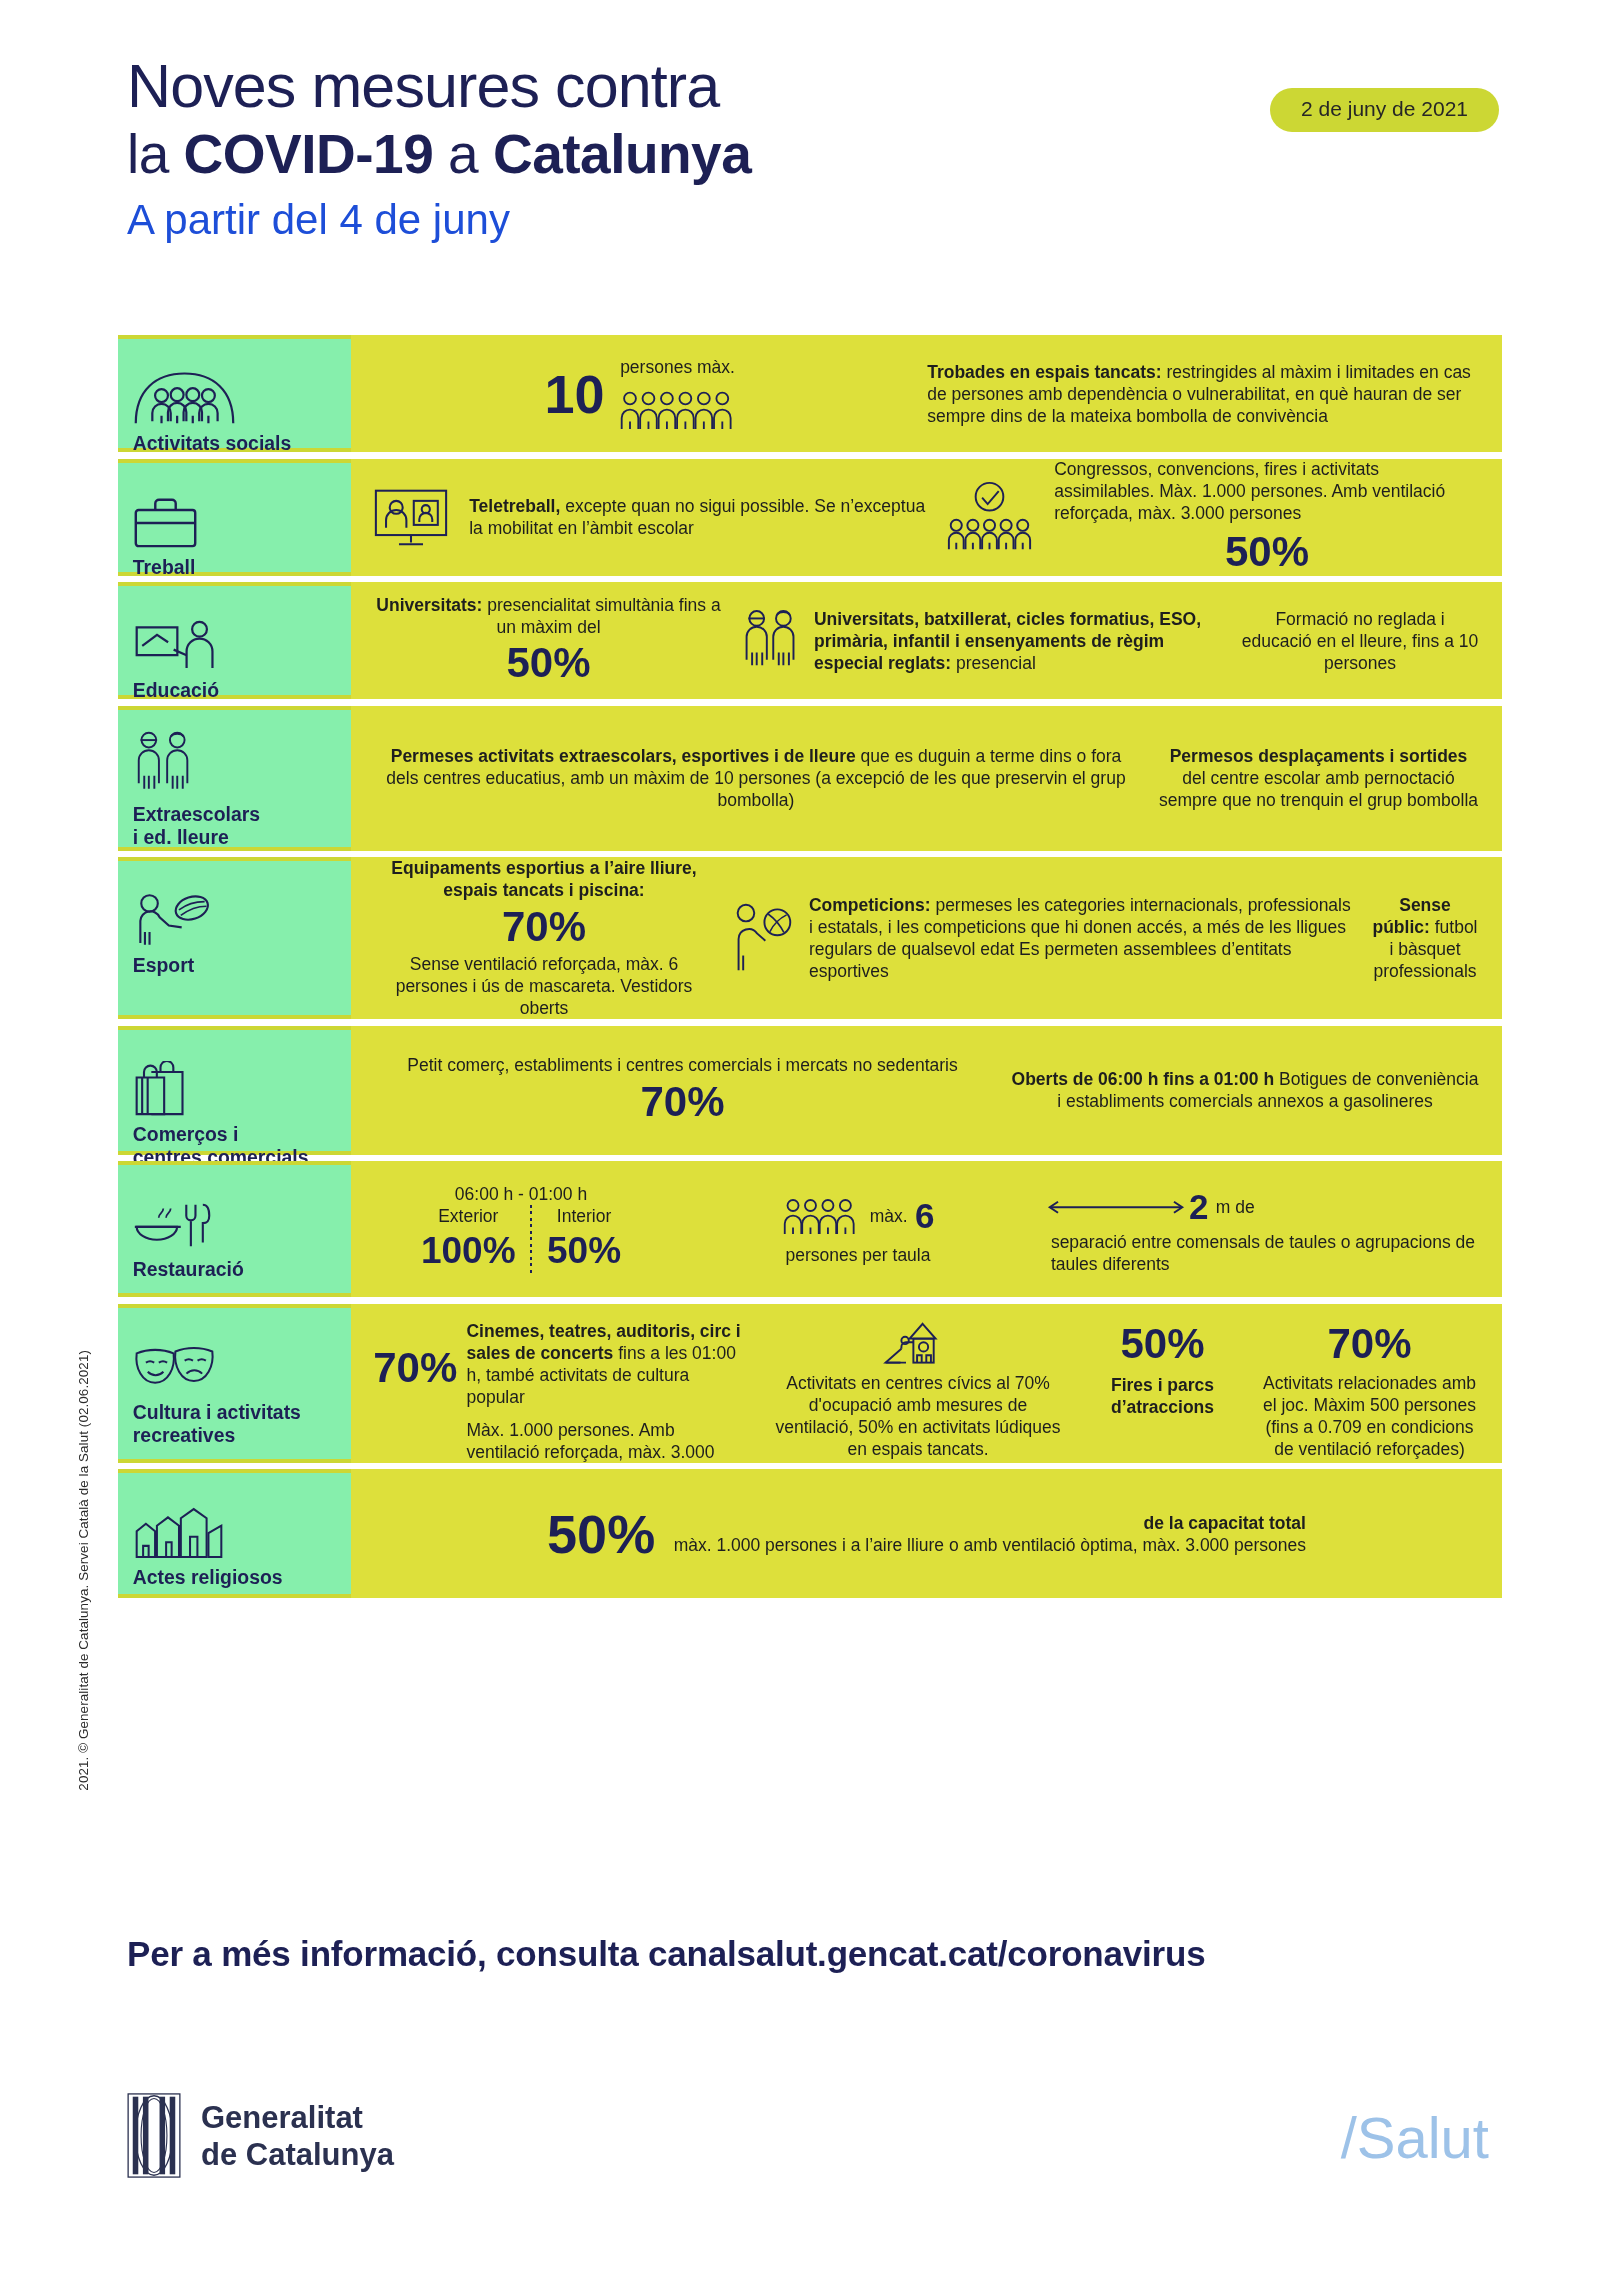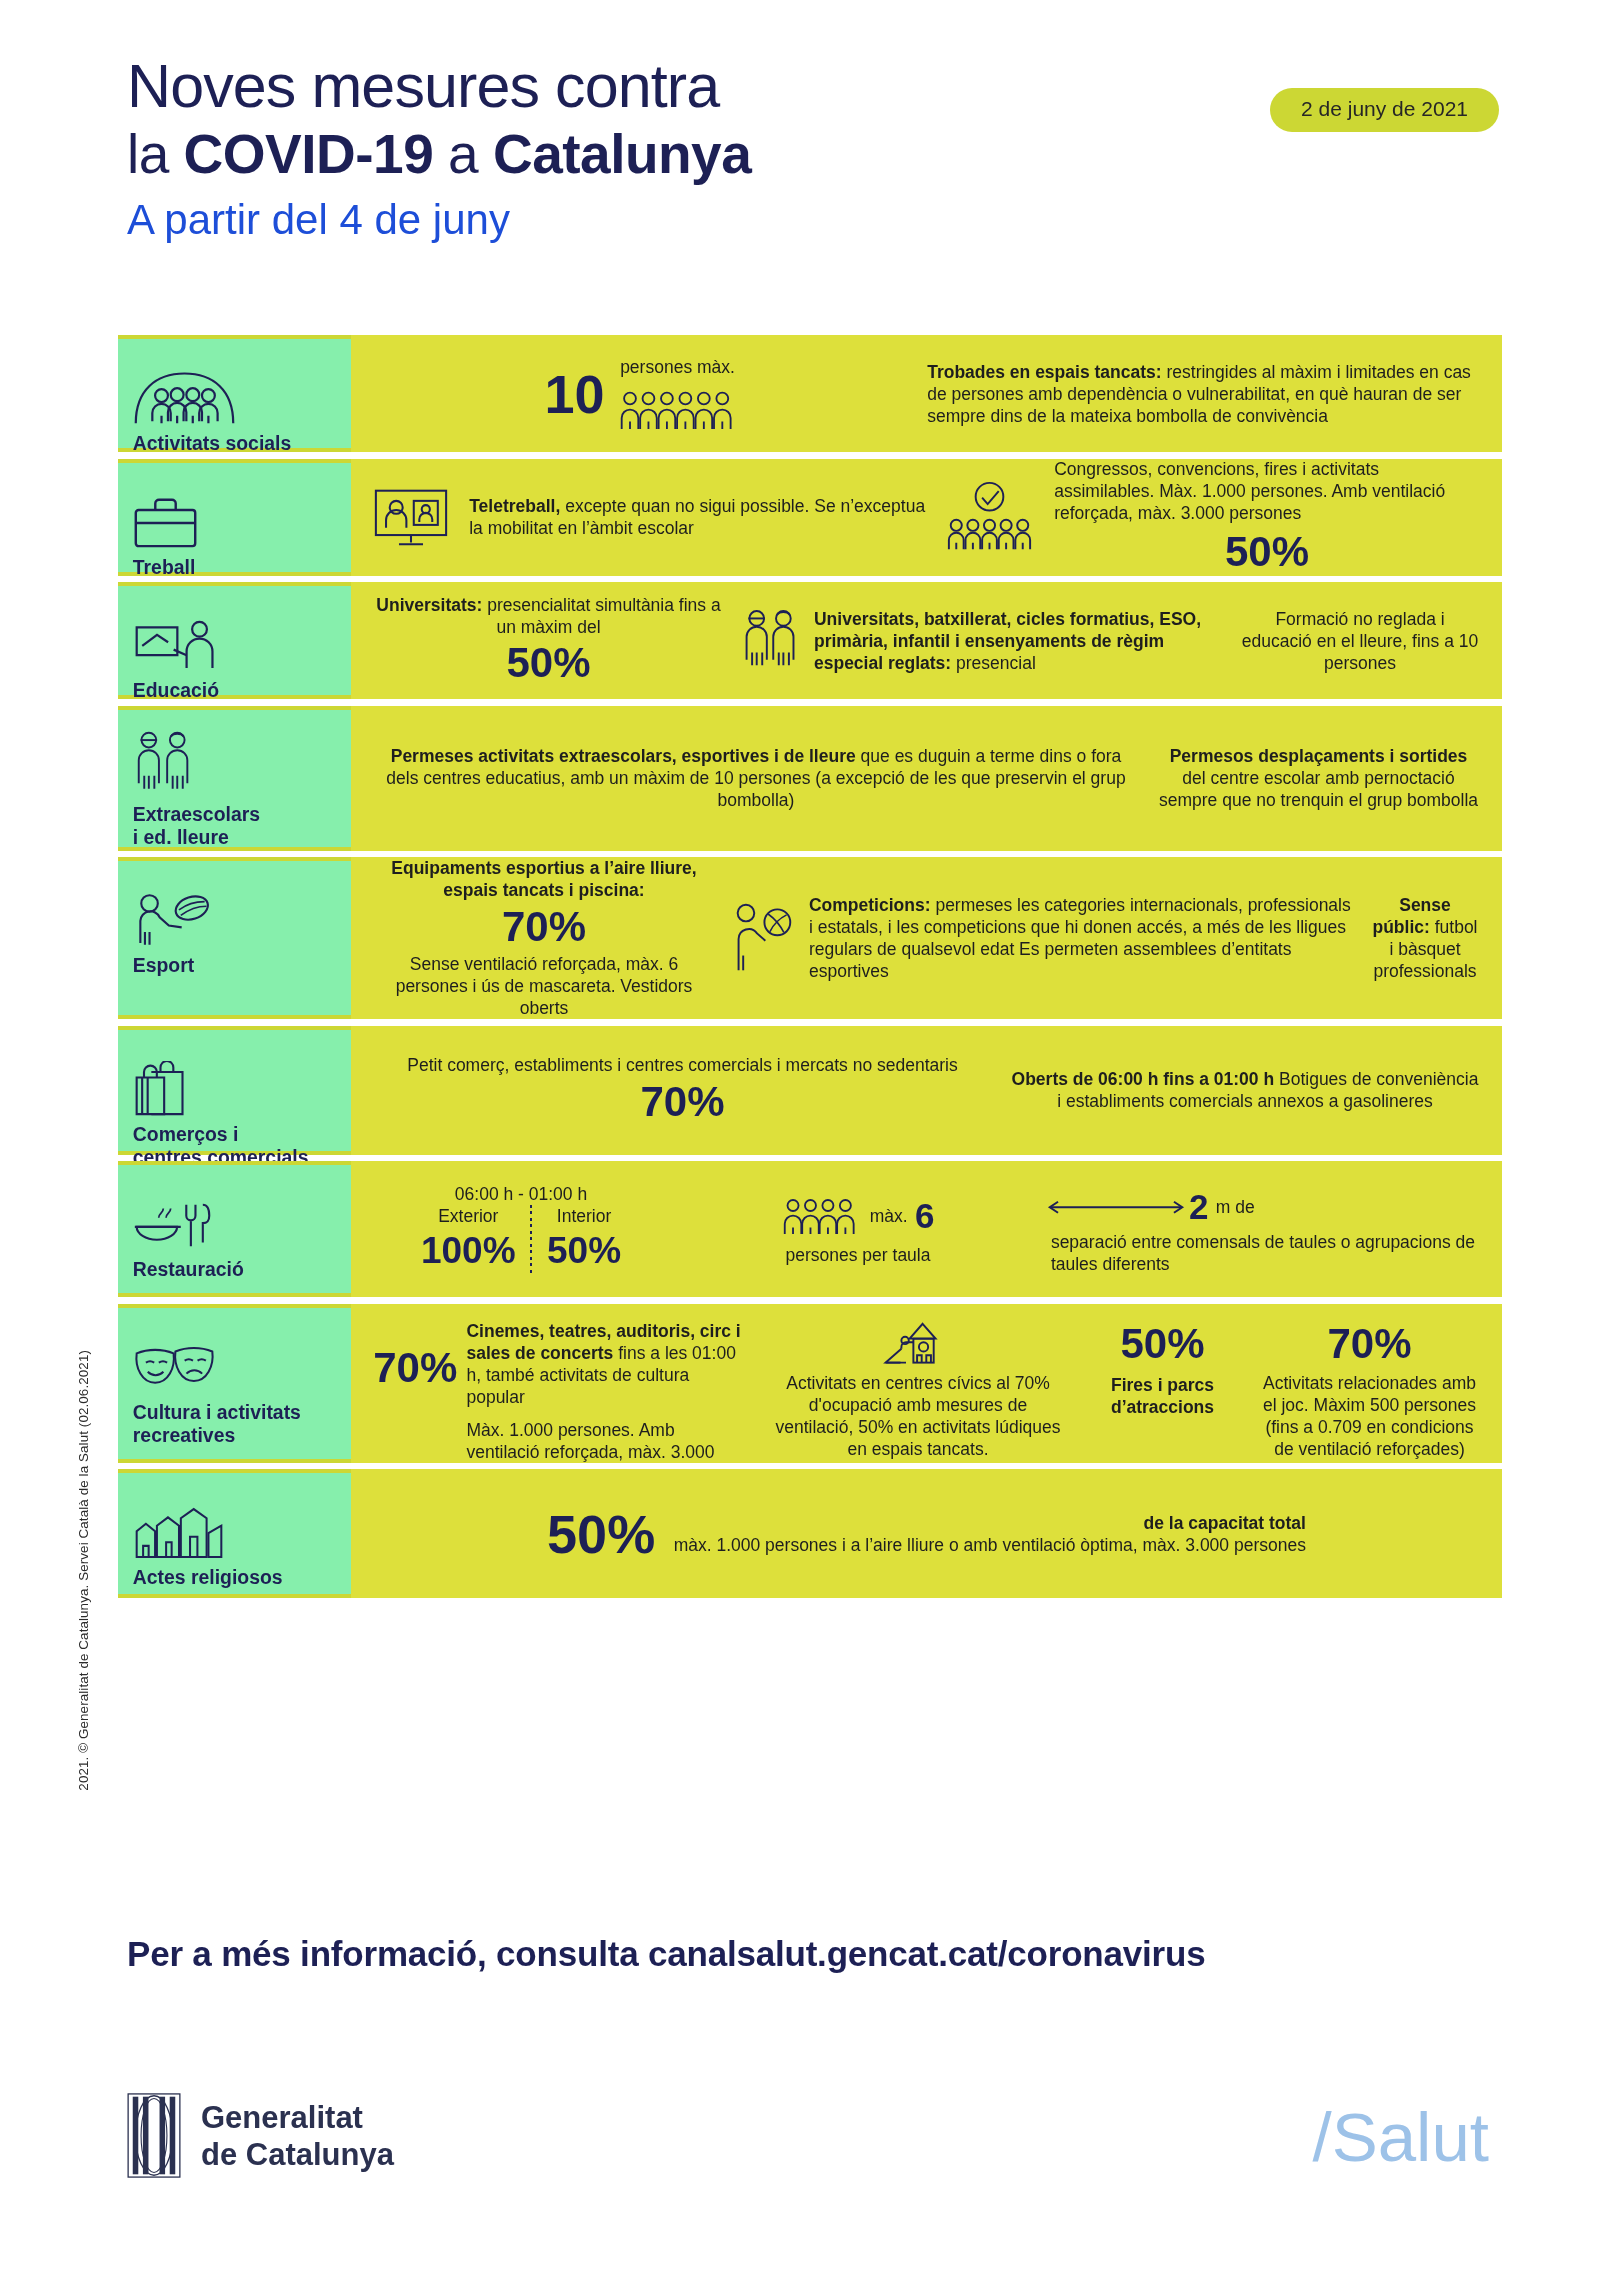--- a/index.html
+++ b/index.html
@@ -67,21 +67,21 @@
   
   .more-info {
     position: absolute; left: 127px; top: 1934px; width: 1384px;
     font-size: 35px; font-weight: 700; color: #1d2055; letter-spacing: -0.2px;
   }
   .logos { position: absolute; left: 127px; top: 2093px; width: 1384px; height: 129px; }
   .gencat { display: flex; align-items: center; gap: 20px; }
   .gencat-text { font-size: 31px; font-weight: 700; line-height: 37px; color: #2b3150; }
   .salut {
     position: absolute; right: 22px; top: 0px;
-    font-size: 69px; font-weight: 400; color: #9dc2e8; line-height: 89px;
+    font-size: 58px; font-weight: 400; color: #9dc2e8; line-height: 89px;
   }
 </style>
 </head>
 <body>
 
 <div class="page">
 
   <div class="header">
     <div class="title-block">
       <div class="t-line1"><span class="strong">Noves mesures</span><span class="light"> contra</span></div>

